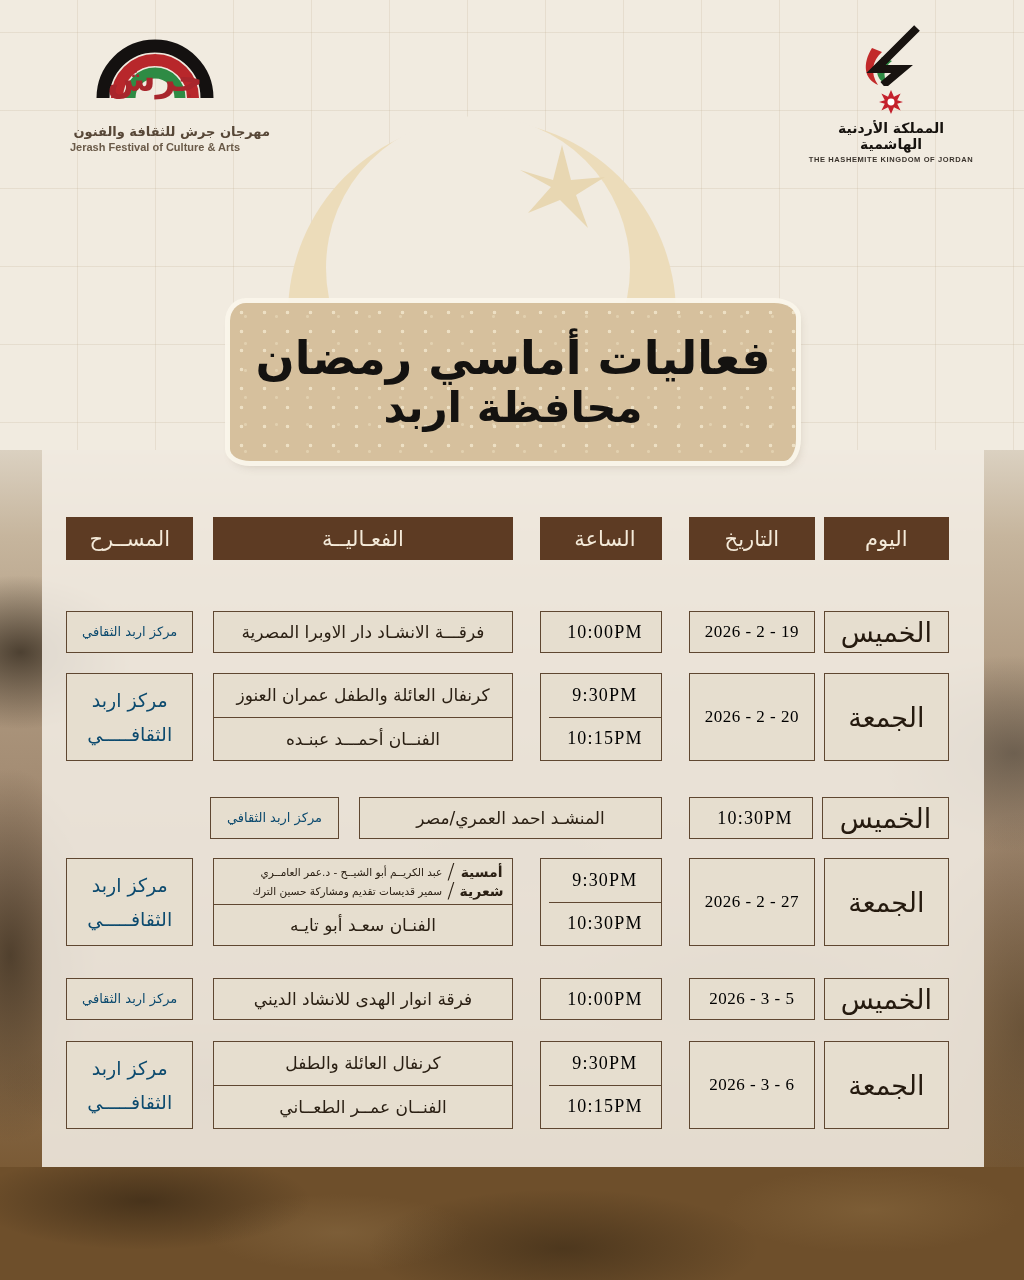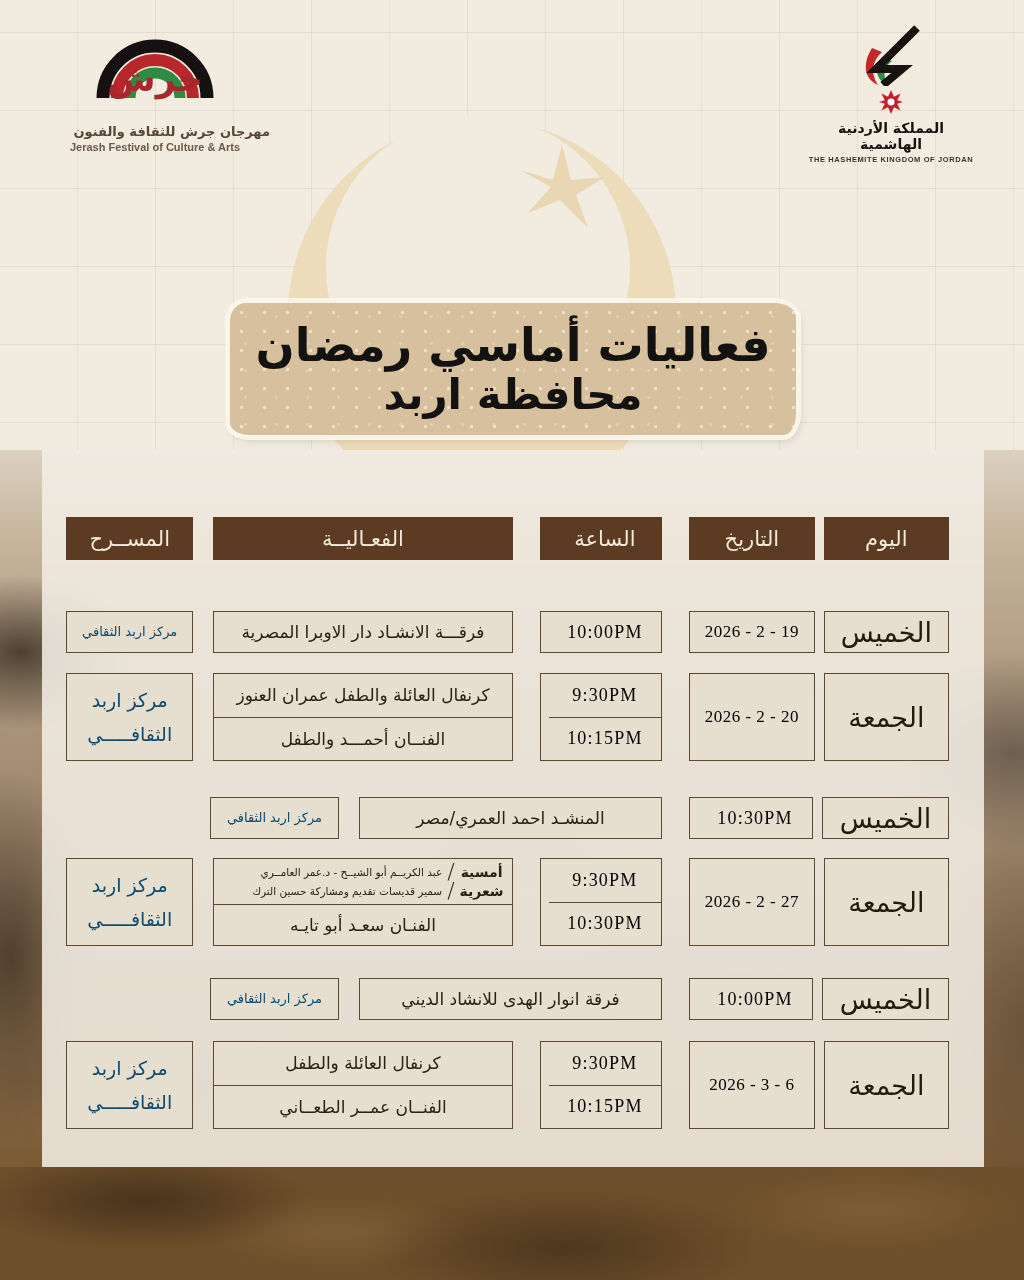--- a/index.html
+++ b/index.html
@@ -50,21 +50,21 @@
   .jerash .ar{font-size:13px;color:#574737;margin-top:26px;font-weight:bold;text-align:right;}
   .jerash .en{font-family:"Liberation Sans",sans-serif;font-size:11px;color:#6a5a48;font-weight:bold;margin-top:2px;}
   .moc{position:absolute;right:48px;top:24px;width:170px;text-align:center;z-index:4;direction:rtl;}
   .moc .top{display:flex;justify-content:center;align-items:center;gap:6px;}
   .moc .wz{font-size:22px;font-weight:bold;color:#16120e;line-height:1.15;text-align:right;}
   .moc .star{margin:4px auto 2px;}
   .moc .kar{font-size:14px;font-weight:bold;color:#16120e;}
   .moc .ken{font-family:"Liberation Sans",sans-serif;font-size:7.5px;letter-spacing:.6px;color:#3a332c;margin-top:3px;font-weight:bold;}
   
   .title-block{
-    position:absolute;left:230px;top:303px;width:566px;height:132px;z-index:4;
+    position:absolute;left:230px;top:303px;width:566px;height:158px;z-index:4;
     background-image:
       radial-gradient(circle, rgba(238,225,198,.95) 1.5px, transparent 2.1px),
       radial-gradient(circle, rgba(228,212,180,.8) 1.2px, transparent 1.8px);
     background-size:23px 19px,31px 27px;
     background-color:#d6c09d;
     border-radius:16px 22px 12px 20px / 18px 14px 22px 12px;
     box-shadow:0 0 0 5px rgba(250,245,234,.95), 3px 5px 10px rgba(120,100,70,.25);
     display:flex;flex-direction:column;justify-content:center;align-items:center;gap:6px;
   }
   .title-block .l1{font-size:46px;font-weight:bold;color:#141210;line-height:1;}
@@ -212,21 +212,21 @@
               </div>
               <div class="sub">
                 <div class="num time-txt">10:15PM</div>
               </div>
             </div>
     <div class="box c-event e-host">
               <div class="sub">
                 <div class="ev-line">كرنفال العائلة والطفل عمران العنوز</div>
               </div>
               <div class="sub">
-                <div class="ev-line">الفنــان أحمـــد والطفل</div>
+                <div class="ev-line">الفنــان أحمـــد عبنـده</div>
               </div>
             </div>
     <div class="box c-venue v-host">
               <div class="sub vcell big">
                 <div>مركز اربد</div>
                 <div>الثقافـــــي</div>
               </div>
             </div>
   </div>
 
@@ -296,20 +296,25 @@
               </div>
             </div>
   </div>
 
   <div class="row">
     <div class="box c-day">
       <div class="sub">
                 <div class="day-txt">الخميس</div>
               </div>
     </div>
+    <div class="box c-date">
+      <div class="sub">
+                <div class="num date-txt">2026 - 3 - 5</div>
+              </div>
+    </div>
     <div class="box c-time t-host">
               <div class="sub">
                 <div class="num time-txt">10:00PM</div>
               </div>
             </div>
     <div class="box c-event e-host">
               <div class="sub">
                 <div class="ev-line">فرقة انوار الهدى للانشاد الديني</div>
               </div>
             </div>

